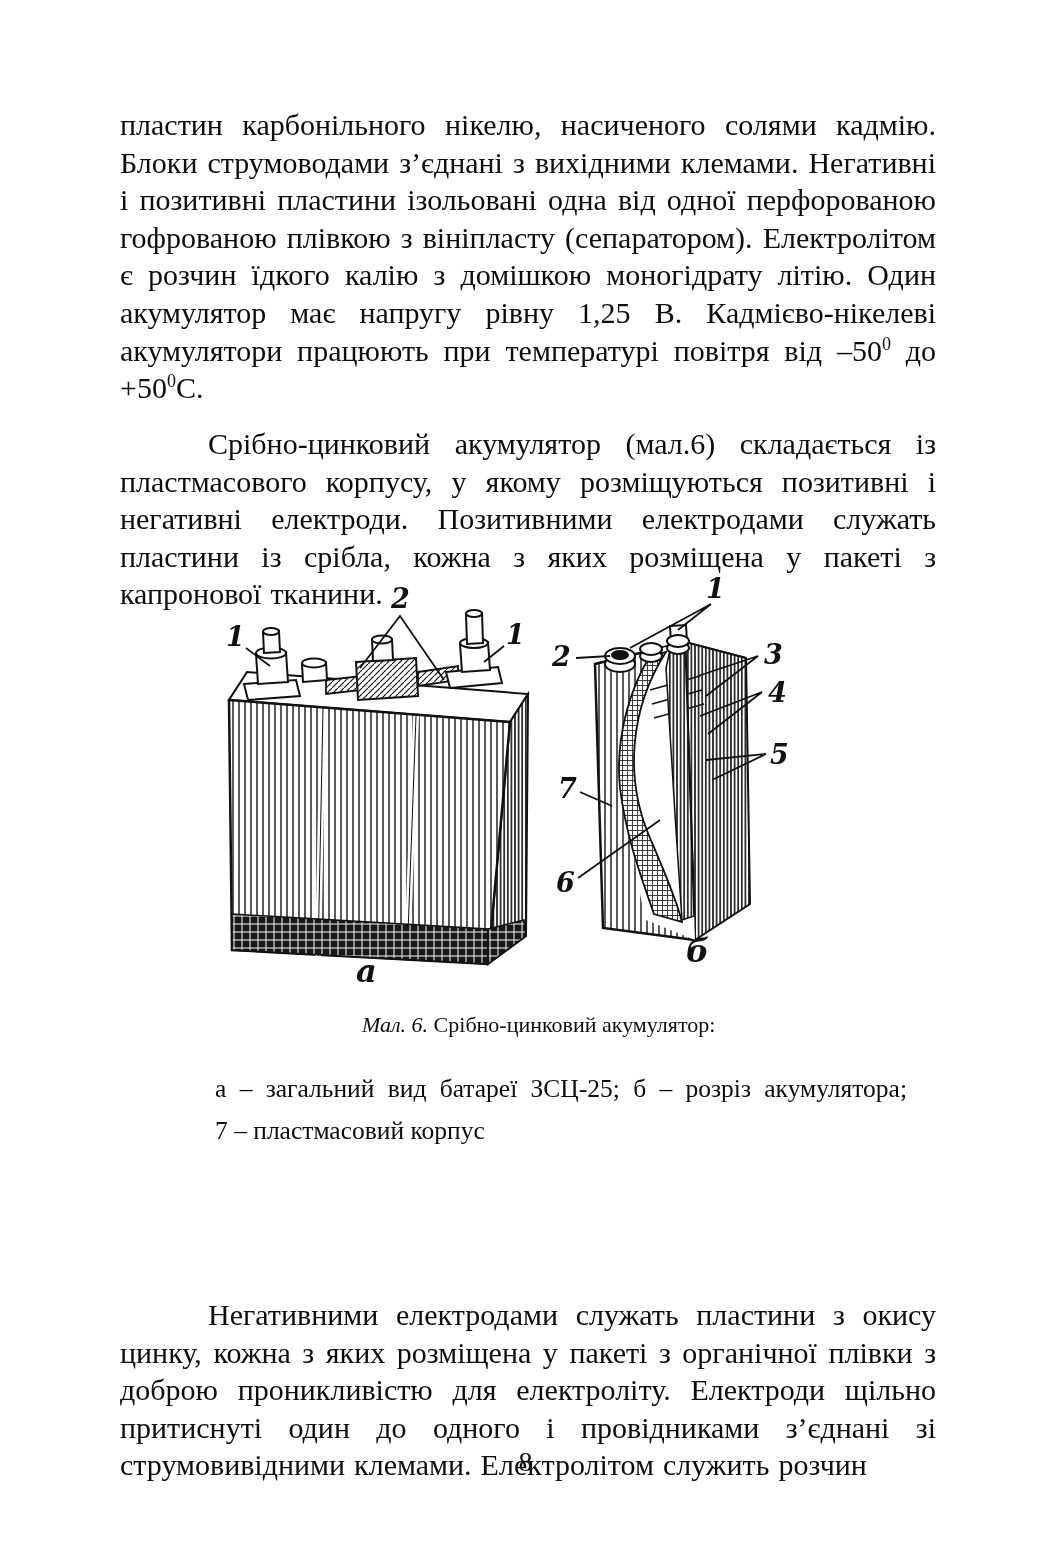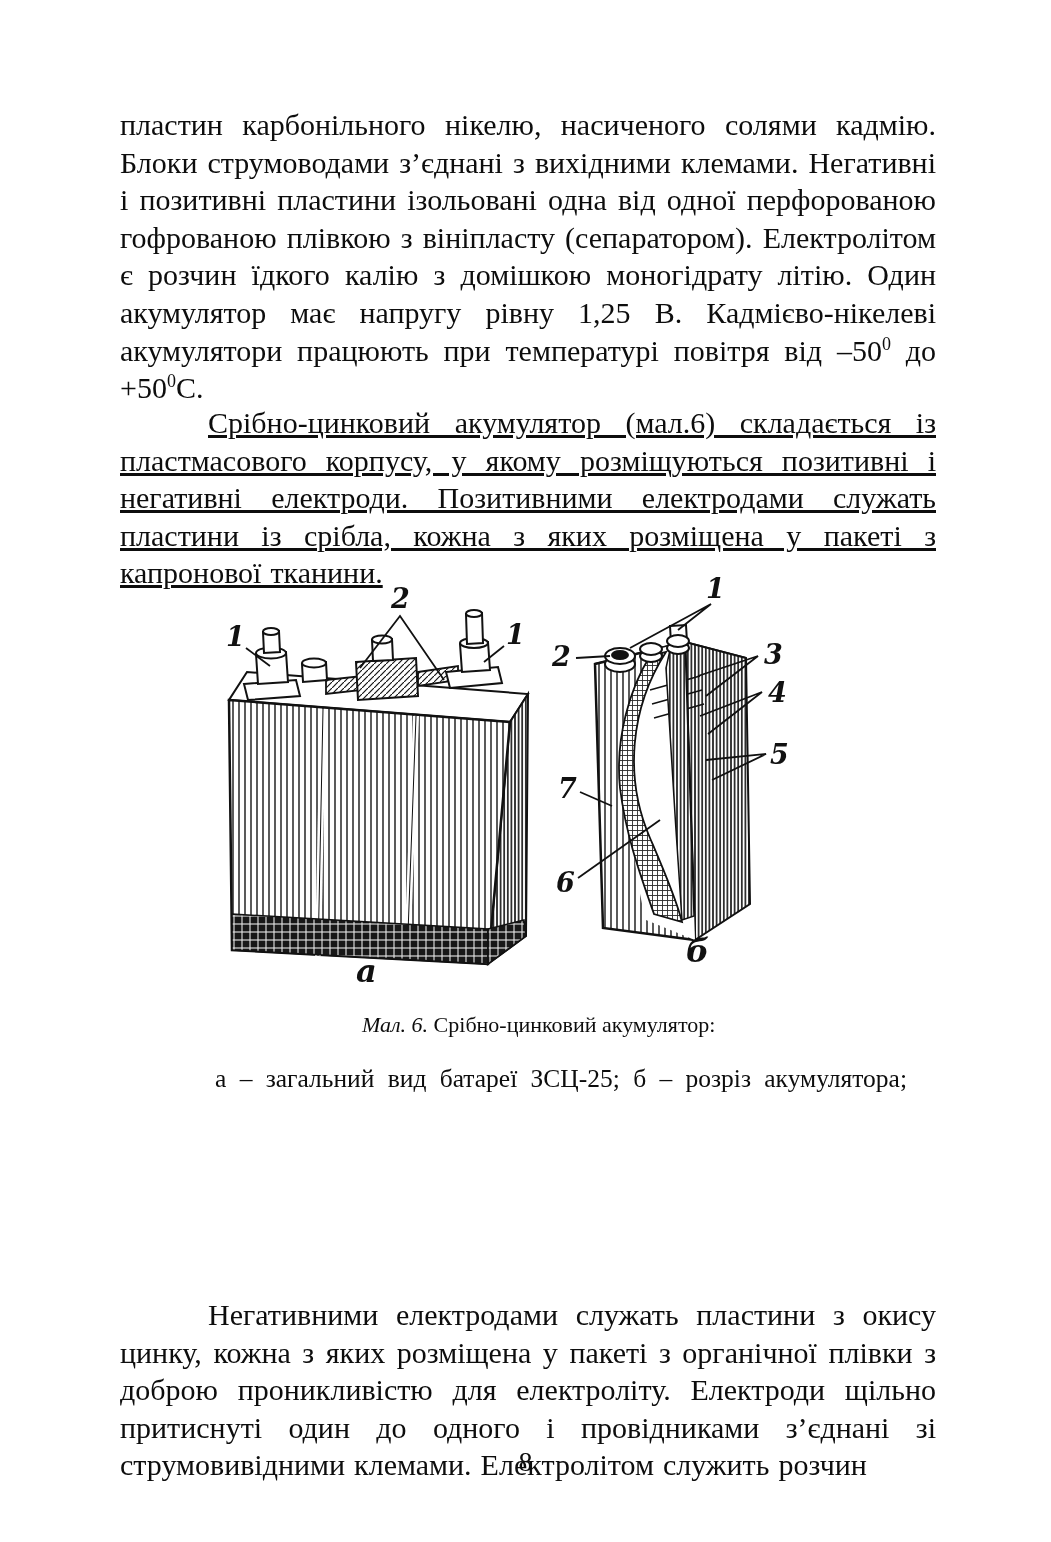--- a/index.html
+++ b/index.html
@@ -7,21 +7,21 @@
     position:relative; width:1051px; height:1542px;
     background:#ffffff; color:#0d0d0d;
     font-family:"Liberation Serif", serif; overflow:hidden;
   }
   .para {
     position:absolute; left:120px; width:816px;
     font-size:30px; line-height:37.6px;
     text-align:justify; word-spacing:0.05em;
   }
   #p1 { top:106px; }
-  #p2 { top:404px; text-indent:88px;text-decoration:underline; }
+  #p2 { top:425px; text-indent:88px; }
   #p3 { top:1296px; text-indent:88px; }
   .sup { vertical-align:super; font-size:0.6em; line-height:0; }
 
   .fig { position:absolute; left:110px; top:568px; width:840px; height:450px; }
   svg { display:block; }
   svg text.co {
     font-family:"DejaVu Serif", serif; font-style:italic; font-weight:bold;
     font-size:27px; fill:#111; stroke:none;
   }
   svg text.sub { font-size:32px; }
@@ -29,21 +29,21 @@
   .figure-caption {
     position:absolute; left:362px; top:1012px;
     font-size:22px; white-space:nowrap;
   }
   .figure-caption .ital { font-style:italic; }
 
   .legend {
     position:absolute; left:215px; top:1058px; width:692px;
     font-size:25.5px; line-height:41.8px;
   }
-  .legend .jl { text-align:justify; text-align-last:justify; }
+  .legend .jl { text-align:justify; text-align-last:justify;margin-top:10px; }
 
   .page-number {
     position:absolute; left:0; top:1446px; width:100%;
     text-align:center; font-size:28px;
   }
 </style>
 </head>
 <body>
 
 <div class="page">
@@ -185,19 +185,20 @@
       </g>
     </svg>
   </div>
 
   <div class="figure-caption">
     <span class="ital">Мал. 6.</span><span> Срібно-цинковий акумулятор:</span>
   </div>
 
   <div class="legend">
     <div class="jl">а – загальний вид батареї ЗСЦ-25; б – розріз акумулятора;</div>
+    <div>7 – пластмасовий корпус</div>
   </div>
 
   <div class="para" id="p3">Негативними електродами служать пластини з окису цинку, кожна з яких розміщена у пакеті з органічної плівки з доброю проникливістю для електроліту. Електроди щільно притиснуті один до одного і провідниками з’єднані зі струмовивідними клемами. Електролітом служить розчин</div>
 
   <div class="page-number">8</div>
 
 </div>
 
 </body></html>

